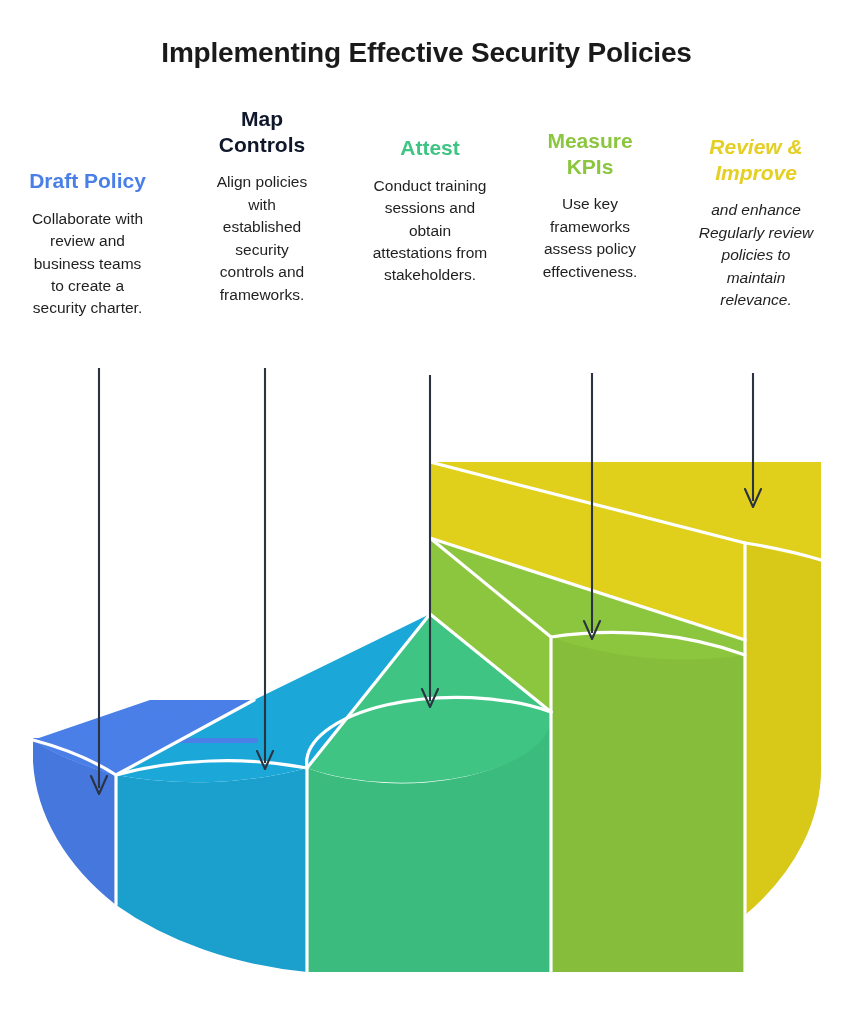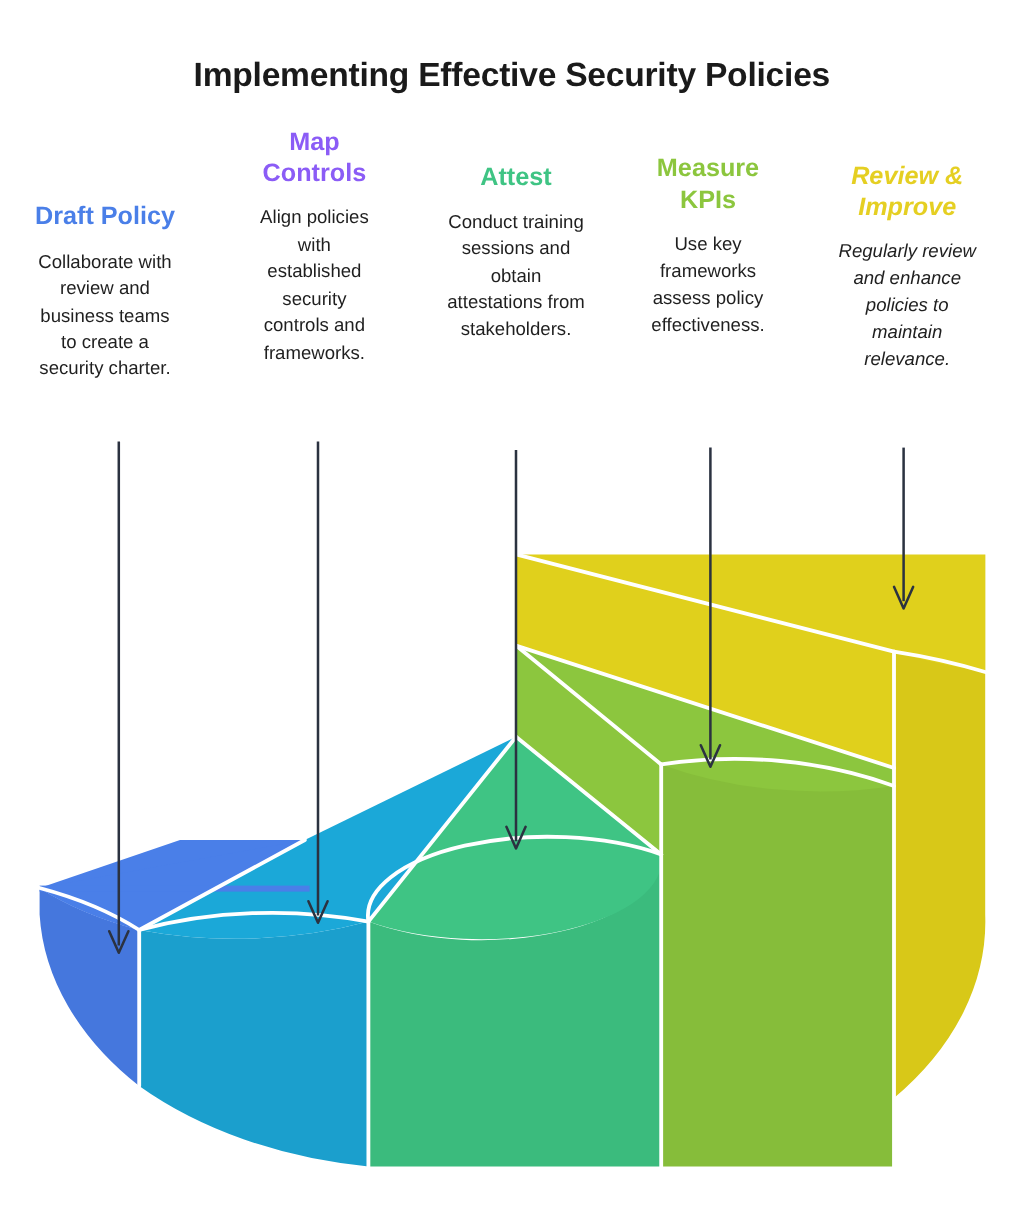--- a/index.html
+++ b/index.html
@@ -9,21 +9,21 @@
     font-family:"Liberation Sans","DejaVu Sans",sans-serif;
     overflow:hidden;
     position:relative;
   }
   #infographic{
     position:absolute;inset:0;
     width:853px;height:1024px;
   }
   .title{
     position:absolute;
-    top:47px;left:0;width:853px;
+    top:37px;left:0;width:853px;
     text-align:center;
     font-size:28px;
     font-weight:bold;
     color:#1a1a1a;
     letter-spacing:-0.2px;
     white-space:nowrap;
   }
   .col{
     position:absolute;
     text-align:center;
@@ -146,21 +146,21 @@
     <div class="col-body">
       <div>Collaborate with</div>
       <div>review and</div>
       <div>business teams</div>
       <div>to create a</div>
       <div>security charter.</div>
     </div>
   </div>
 
   <div class="col" style="left:183px;top:106px;width:158px;">
-    <div class="col-head" style="color:#8b5cf6;">
+    <div class="col-head" style="color:#0f172a;">
       <div>Map</div>
       <div>Controls</div>
     </div>
     <div class="col-body">
       <div>Align policies</div>
       <div>with</div>
       <div>established</div>
       <div>security</div>
       <div>controls and</div>
       <div>frameworks.</div>
@@ -192,21 +192,21 @@
       <div>effectiveness.</div>
     </div>
   </div>
 
   <div class="col" style="left:672px;top:134px;width:168px;font-style:italic;">
     <div class="col-head" style="color:#e5cf22;">
       <div>Review &amp;</div>
       <div>Improve</div>
     </div>
     <div class="col-body">
+      <div>and enhance</div>
       <div>Regularly review</div>
-      <div>and enhance</div>
       <div>policies to</div>
       <div>maintain</div>
       <div>relevance.</div>
     </div>
   </div>
 
 </div>
 
 </body></html>

